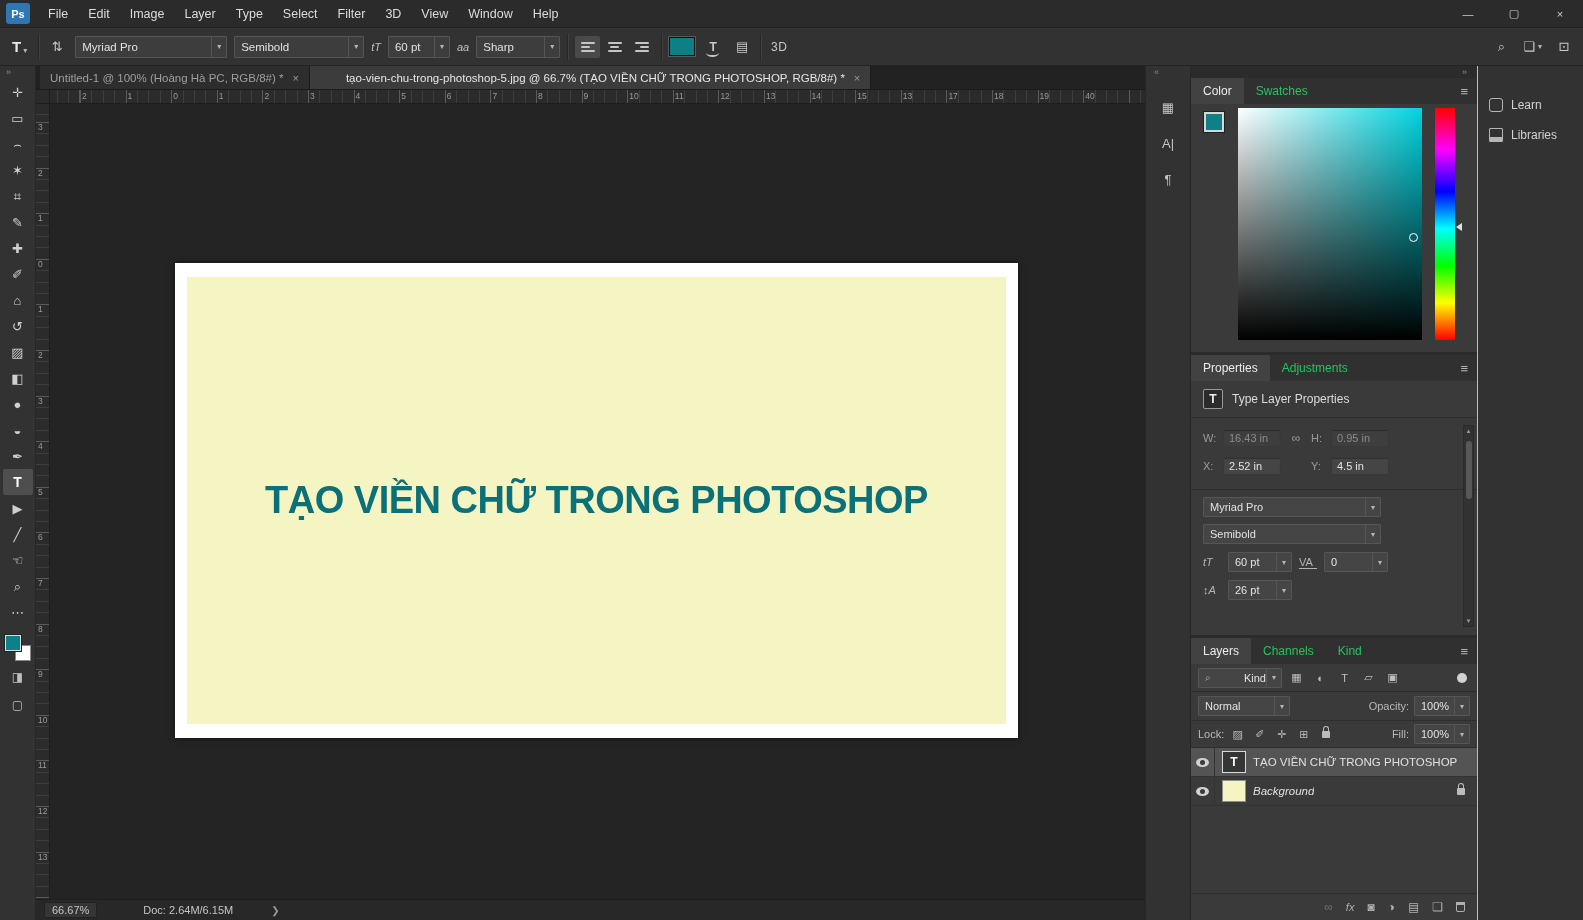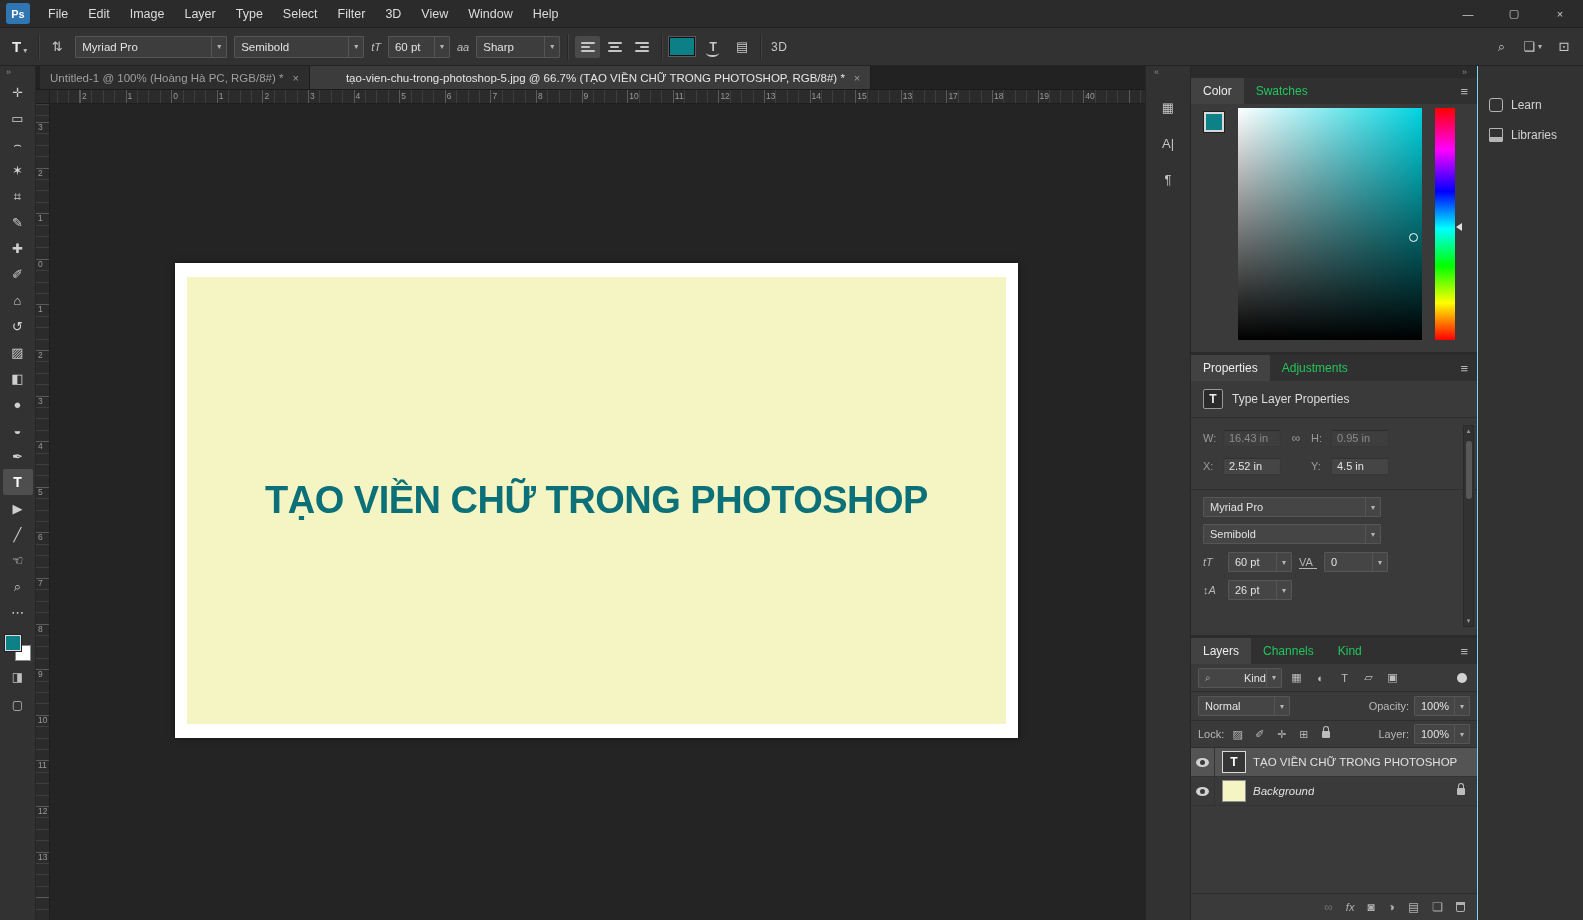--- a/index.html
+++ b/index.html
@@ -408,20 +408,25 @@
             <span class="rnum-v" style="top: 747.6px;">13</span>
           </div>
         <div class="pasteboard">
           <div class="document">
             <div class="paper" style="background: rgb(245, 245, 195);">
               <span class="headline" style="color: rgb(12, 112, 120);">TẠO VIỀN CHỮ TRONG PHOTOSHOP</span>
             </div>
           </div>
         </div>
       </div>
+      <div class="statusbar">
+        <span class="zoom">66.67%</span>
+        <span class="docinfo">Doc: 2.64M/6.15M</span>
+        <span class="sb-caret">❯</span>
+      </div>
     </div>
 
     <div class="rail-a">
       <div class="ra-top">«</div>
       <span class="ra-icon first">▦</span>
       <span class="ra-icon">A|</span>
       <span class="ra-icon">¶</span>
     </div>
 
     <div class="panels">
@@ -533,21 +538,21 @@
             <span class="dd-caret">▾</span>
           </div>
         </div>
         <div class="llock">
           <span class="llab">Lock:</span>
           <span class="lic">▨</span>
           <span class="lic">✐</span>
           <span class="lic">✛</span>
           <span class="lic">⊞</span>
           <span class="lic"><i class="padlock"></i></span>
-          <span class="llab fill">Layer:</span>
+          <span class="llab fill">Fill:</span>
           <div class="dd ldd w56">
             <span>100%</span>
             <span class="dd-caret">▾</span>
           </div>
         </div>
         <div class="llist">
           <div class="lrow selected">
             <span class="eye-cell">
                 <i class="eye"></i>
               </span>

